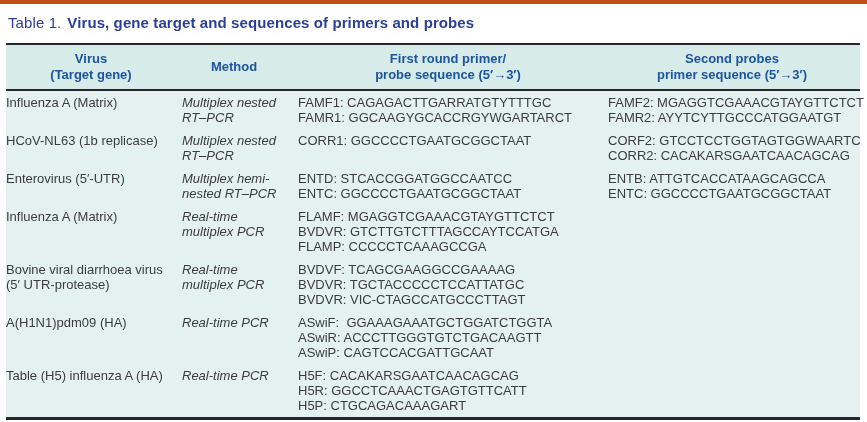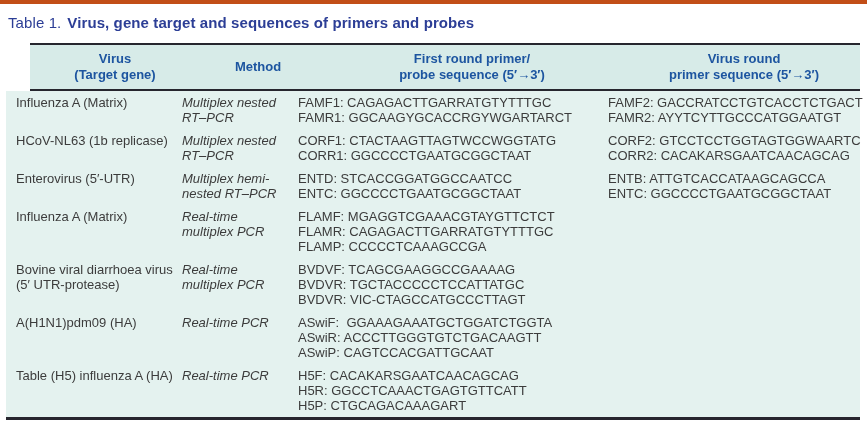--- a/index.html
+++ b/index.html
@@ -28,38 +28,37 @@
     border-bottom:3px solid var(--rule_dark, #26262e);
   }
   .row {
     display:grid;
     grid-template-columns:170px 116px 312px 1fr;
   }
   .thead {
     background: var(--header_bg, #d7ebe8);
     border-top:2px solid var(--rule_dark, #26262e);
     border-bottom:2px solid var(--rule_dark, #26262e);
-    margin-left:24px;
   }
   .th {
     display:flex; flex-direction:column; justify-content:center; align-items:center;
     text-align:center;
     color: var(--header_text_blue, #1d55a0);
     font-weight:700; font-size:13px; line-height:16px;
     padding:5px 2px;
     min-height:34px;
   }
   .tbody { background: var(--body_bg, #e4f2ef); }
   .body-row { padding:4px 0; }
   .cell {
     color: var(--body_text, #3c3c3c);
     font-size:13px; line-height:15px;
   }
   .cell .line { white-space:pre; }
-  .col-virus  { padding-left:10px; padding-right:4px; }
+  .col-virus  { padding-right:4px; }
   .col-method { padding-left:6px;  padding-right:4px;font-style:italic; }
   .col-first  { padding-left:6px;  padding-right:4px; }
   .col-second { padding-left:4px;  padding-right:2px; }
 </style>
 </head>
 <body>
 
 <div class="page">
   <div class="accent-bar"></div>
 
@@ -74,52 +73,51 @@
         <div class="line">(Target gene)</div>
       </div>
       <div class="th">
         <div class="line">Method</div>
       </div>
       <div class="th">
         <div class="line">First round primer/</div>
         <div class="line">probe sequence (5′→3′)</div>
       </div>
       <div class="th">
-        <div class="line">Virus round</div>
+        <div class="line">Second probes</div>
         <div class="line">primer sequence (5′→3′)</div>
       </div>
     </div>
     <div class="tbody">
         <div class="row body-row">
           <div class="cell col-virus">
             <div class="line">Influenza A (Matrix)</div>
           </div>
           <div class="cell col-method">
             <div class="line">Multiplex nested</div>
             <div class="line">RT–PCR</div>
           </div>
           <div class="cell col-first">
             <div class="line">FAMF1: CAGAGACTTGARRATGTYTTTGC</div>
             <div class="line">FAMR1: GGCAAGYGCACCRGYWGARTARCT</div>
           </div>
           <div class="cell col-second">
-            <div class="line">FAMF2: GACCRATCCTGTCACCTCTGACT</div>
+            <div class="line">FAMF2: MGAGGTCGAAACGTAYGTTCTCT</div>
             <div class="line">FAMR2: AYYTCYTTGCCCATGGAATGT</div>
           </div>
         </div>
         <div class="row body-row">
           <div class="cell col-virus">
             <div class="line">HCoV-NL63 (1b replicase)</div>
           </div>
           <div class="cell col-method">
             <div class="line">Multiplex nested</div>
             <div class="line">RT–PCR</div>
           </div>
           <div class="cell col-first">
-            <div class="line">CORF1: CTACTAAGTTAGTWCCWGGTATG</div>
             <div class="line">CORR1: GGCCCCTGAATGCGGCTAAT</div>
           </div>
           <div class="cell col-second">
             <div class="line">CORF2: GTCCTCCTGGTAGTGGWAARTC</div>
             <div class="line">CORR2: CACAKARSGAATCAACAGCAG</div>
           </div>
         </div>
         <div class="row body-row">
           <div class="cell col-virus">
             <div class="line">Enterovirus (5′-UTR)</div>
@@ -140,21 +138,21 @@
         <div class="row body-row">
           <div class="cell col-virus">
             <div class="line">Influenza A (Matrix)</div>
           </div>
           <div class="cell col-method">
             <div class="line">Real-time</div>
             <div class="line">multiplex PCR</div>
           </div>
           <div class="cell col-first">
             <div class="line">FLAMF: MGAGGTCGAAACGTAYGTTCTCT</div>
-            <div class="line">FLAMR: CAGAGACTTGARRATGTYTTTGC</div>
+            <div class="line">BVDVR: GTCTTGTCTTTAGCCAYTCCATGA</div>
             <div class="line">FLAMP: CCCCCTCAAAGCCGA</div>
           </div>
           <div class="cell col-second"></div>
         </div>
         <div class="row body-row">
           <div class="cell col-virus">
             <div class="line">Bovine viral diarrhoea virus</div>
             <div class="line">(5′ UTR-protease)</div>
           </div>
           <div class="cell col-method">

